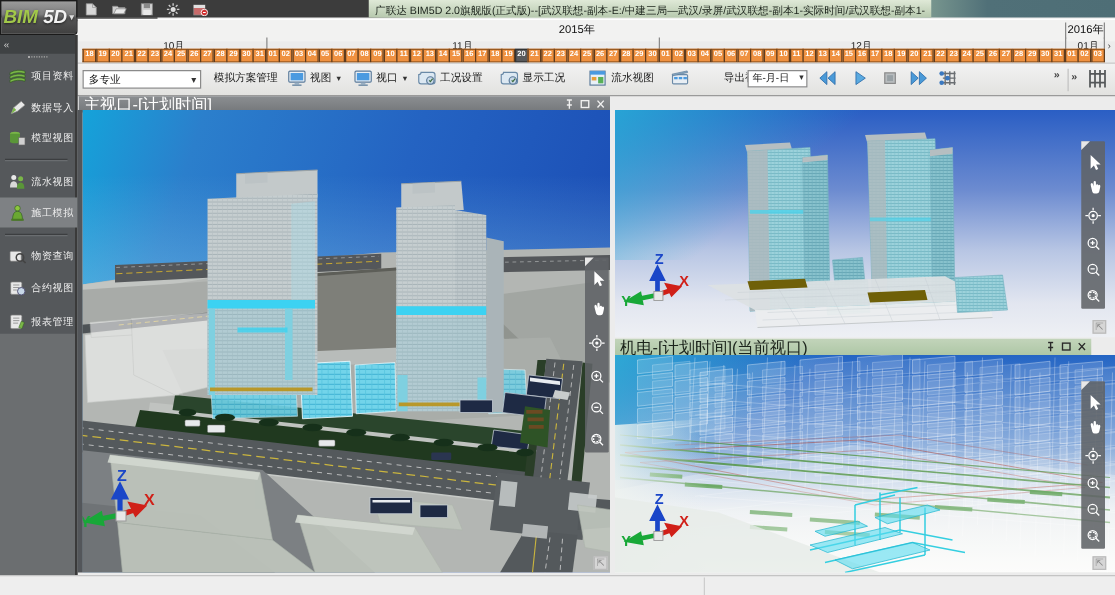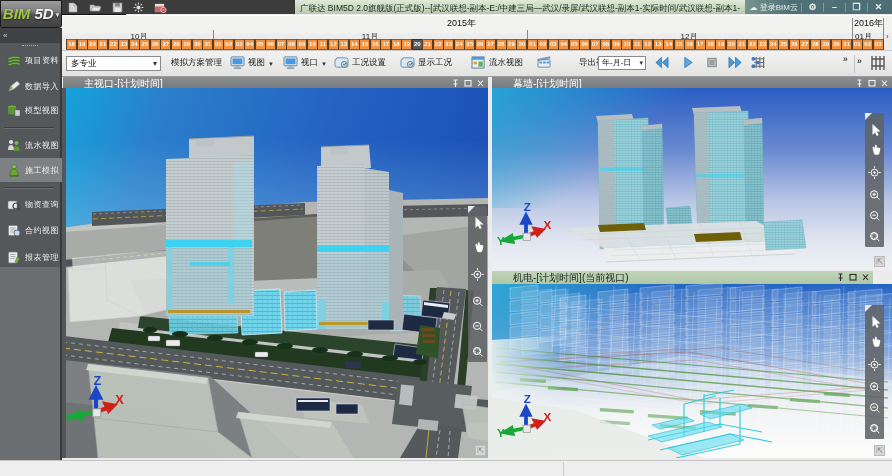--- a/index.html
+++ b/index.html
@@ -36,21 +36,21 @@
 .tsep{position:absolute;top:4px;width:1px;height:18px;background:#c2c2c2}
 
 #sidebar{position:absolute;left:0;top:28px;width:62px;height:432px;background:#55585b;border-right:2px solid #3a3a3a}
 #sidebar .low{position:absolute;left:0;top:239px;width:60px;height:193px;background:#6b6e70}
 #sbtop{position:absolute;left:0;top:0;width:60px;height:15px;background:#3f4244;color:#cfcfcf;font-size:8px;line-height:15px;padding-left:3px}
 .sbitem{position:absolute;left:0;width:62px;height:24px;color:#ededed;font-size:8px;display:flex;align-items:center;white-space:nowrap;letter-spacing:0.5px}
 .sbitem .ic{width:14px;height:13px;margin:0 4px 0 7px}
 .sbitem.on{background:#7e8184}
 .sbsep{position:absolute;left:4px;width:50px;height:1px;background:#3c3e40;box-shadow:0 1px 0 #6a6d70}
 
-.vp-title{position:absolute;height:13px;background:linear-gradient(180deg,#8b8e91,#74777a);color:#fff;font-size:10px;line-height:13px;padding-left:21px}
+.vp-title{position:absolute;height:13px;background:linear-gradient(180deg,#8b8e91,#74777a);color:#fff;font-size:13px;line-height:13px;padding-left:4px}
 .vp-title.green{background:linear-gradient(180deg,#c2d4ba,#aec7a6);color:#1c241c}
 #statusbar{position:absolute;left:0;top:460px;width:892px;height:16px;background:#eeeeee;border-top:1px solid #c4c4c4}
 #statusbar .dv{position:absolute;left:563px;top:1px;width:1px;height:15px;background:#cdcdcd}
 .palette{position:absolute;width:19px;background:rgba(96,99,102,0.88);border-radius:1px}
 .palette .fold{position:absolute;left:0;top:0;width:0;height:0;border-left:7px solid #e8e8e8;border-bottom:7px solid transparent}
 .palette svg{display:block;margin:4px auto 0 auto}
 .grip{position:absolute;width:11px;height:11px;background:#d6d6d6;border:1px solid #bbb;color:#888;font-size:8px;line-height:10px;text-align:center}
 </style></head>
 <body>
 <div id="app">
@@ -75,40 +75,29 @@
           <circle cx="5.5" cy="5.5" r="2" fill="#ddd"></circle>
           <path d="M5.5 0.5 v2 M5.5 8.5 v2 M0.5 5.5 h2 M8.5 5.5 h2 M2 2 l1.4 1.4 M7.6 7.6 L9 9 M9 2 L7.6 3.4 M3.4 7.6 L2 9" stroke="#ccc" stroke-width="1.1"></path>
         </svg>
         <svg width="13" height="11" viewBox="0 0 13 11">
           <rect x="1" y="2" width="9" height="8" fill="#c86a6a" stroke="#888" stroke-width="0.6"></rect>
           <rect x="1" y="2" width="9" height="2.4" fill="#e0e0e0"></rect>
           <circle cx="9.5" cy="8" r="2.6" fill="#d03030" stroke="#fff" stroke-width="0.7"></circle>
           <path d="M8.4 8 h2.2" stroke="#fff" stroke-width="0.9"></path>
         </svg>
       </div>
-<div id="winbtns">
-        <span style="font-size:8px">☁ 登录BIM云</span>
-        <span class="sep"></span>
-        <span class="wb">⚙</span>
-        <span class="sep"></span>
-        <span class="wb">–</span>
-        <span class="sep"></span>
-        <span class="wb">❐</span>
-        <span class="sep"></span>
-        <span class="wb">✕</span>
-      </div>
 </div>
 <div id="blackstrip"></div>
 <div id="timeline">
 <div class="ylab" style="left:385px">2015年</div>
 <div class="ylab" style="left:792px">2016年</div>
 <div class="trow" style="left:65px;top:15px;width:24px;text-align:center">10月</div>
       <div class="trow" style="left:296px;top:15px;width:24px;text-align:center">11月</div>
       <div class="trow" style="left:615px;top:15px;width:24px;text-align:center">12月</div>
-      <div class="trow" style="left:793px;top:15px;width:24px;text-align:left">01月</div>
+      <div class="trow" style="left:793px;top:15px;width:24px;text-align:right">01月</div>
       <div class="vline" style="left:151px;top:14px;height:10px"></div>
       <div class="vline" style="left:465px;top:14px;height:10px"></div>
       <div class="vline" style="left:790px;top:14px;height:10px"></div>
       <div class="vline" style="left:821px;top:14px;height:10px"></div>
       <div class="vline" style="left:790px;top:2px;height:13px"></div>
       <div class="vline" style="left:821px;top:2px;height:13px"></div>
       <div class="scr" style="left:-3px">‹</div>
       <div class="scr" style="left:824px">›</div>
 <div class="day" style="left:4.0px;width:11.1px">18</div>
 <div class="day" style="left:14.5px;width:11.1px">19</div>
@@ -531,27 +520,20 @@
         </g>
         <g stroke="#fff" fill="none">
           <circle cx="6.1" cy="141.0" r="3.6"></circle>
           <path d="M8.8 143.6 l2.6 2.6"></path>
           <rect x="3.9" y="138.8" width="4.4" height="4.4" stroke-dasharray="1.4 1"></rect>
         </g>
       </svg>
     </div>
 <div class="grip" style="left:475px;top:445px">⇱</div>
 
-<div class="vp-title" style="left:492px;top:77px;width:400px">幕墙-[计划时间]<svg style="position:absolute;right:2px;top:2px" width="34" height="9" viewBox="0 0 34 9">
-<g stroke="#f0f0f0" fill="none" stroke-width="1.1">
-<path d="M3.5 1 v4 M1.5 5 h4 M3.5 5 v3 M1.5 1 h4"></path>
-<rect x="13" y="1.5" width="6" height="5.5"></rect>
-<path d="M26 1.5 l5 5.5 M31 1.5 l-5 5.5"></path>
-</g>
-      </svg></div>
 <svg class="abs" style="left:492px;top:88px" width="400" height="182" viewBox="492 88 400 182">
 <defs>
 <linearGradient id="sky2" x1="0" y1="0" x2="0" y2="1">
 <stop offset="0" stop-color="#2a5ec4"></stop>
           <stop offset="0.35" stop-color="#6c8bd0"></stop>
           <stop offset="0.62" stop-color="#b8c6e4"></stop>
           <stop offset="0.85" stop-color="#e2e6f0"></stop>
           <stop offset="1" stop-color="#eef0f4"></stop>
 </linearGradient>
 <linearGradient id="sky2tl" x1="0" y1="0" x2="1" y2="0.35">

